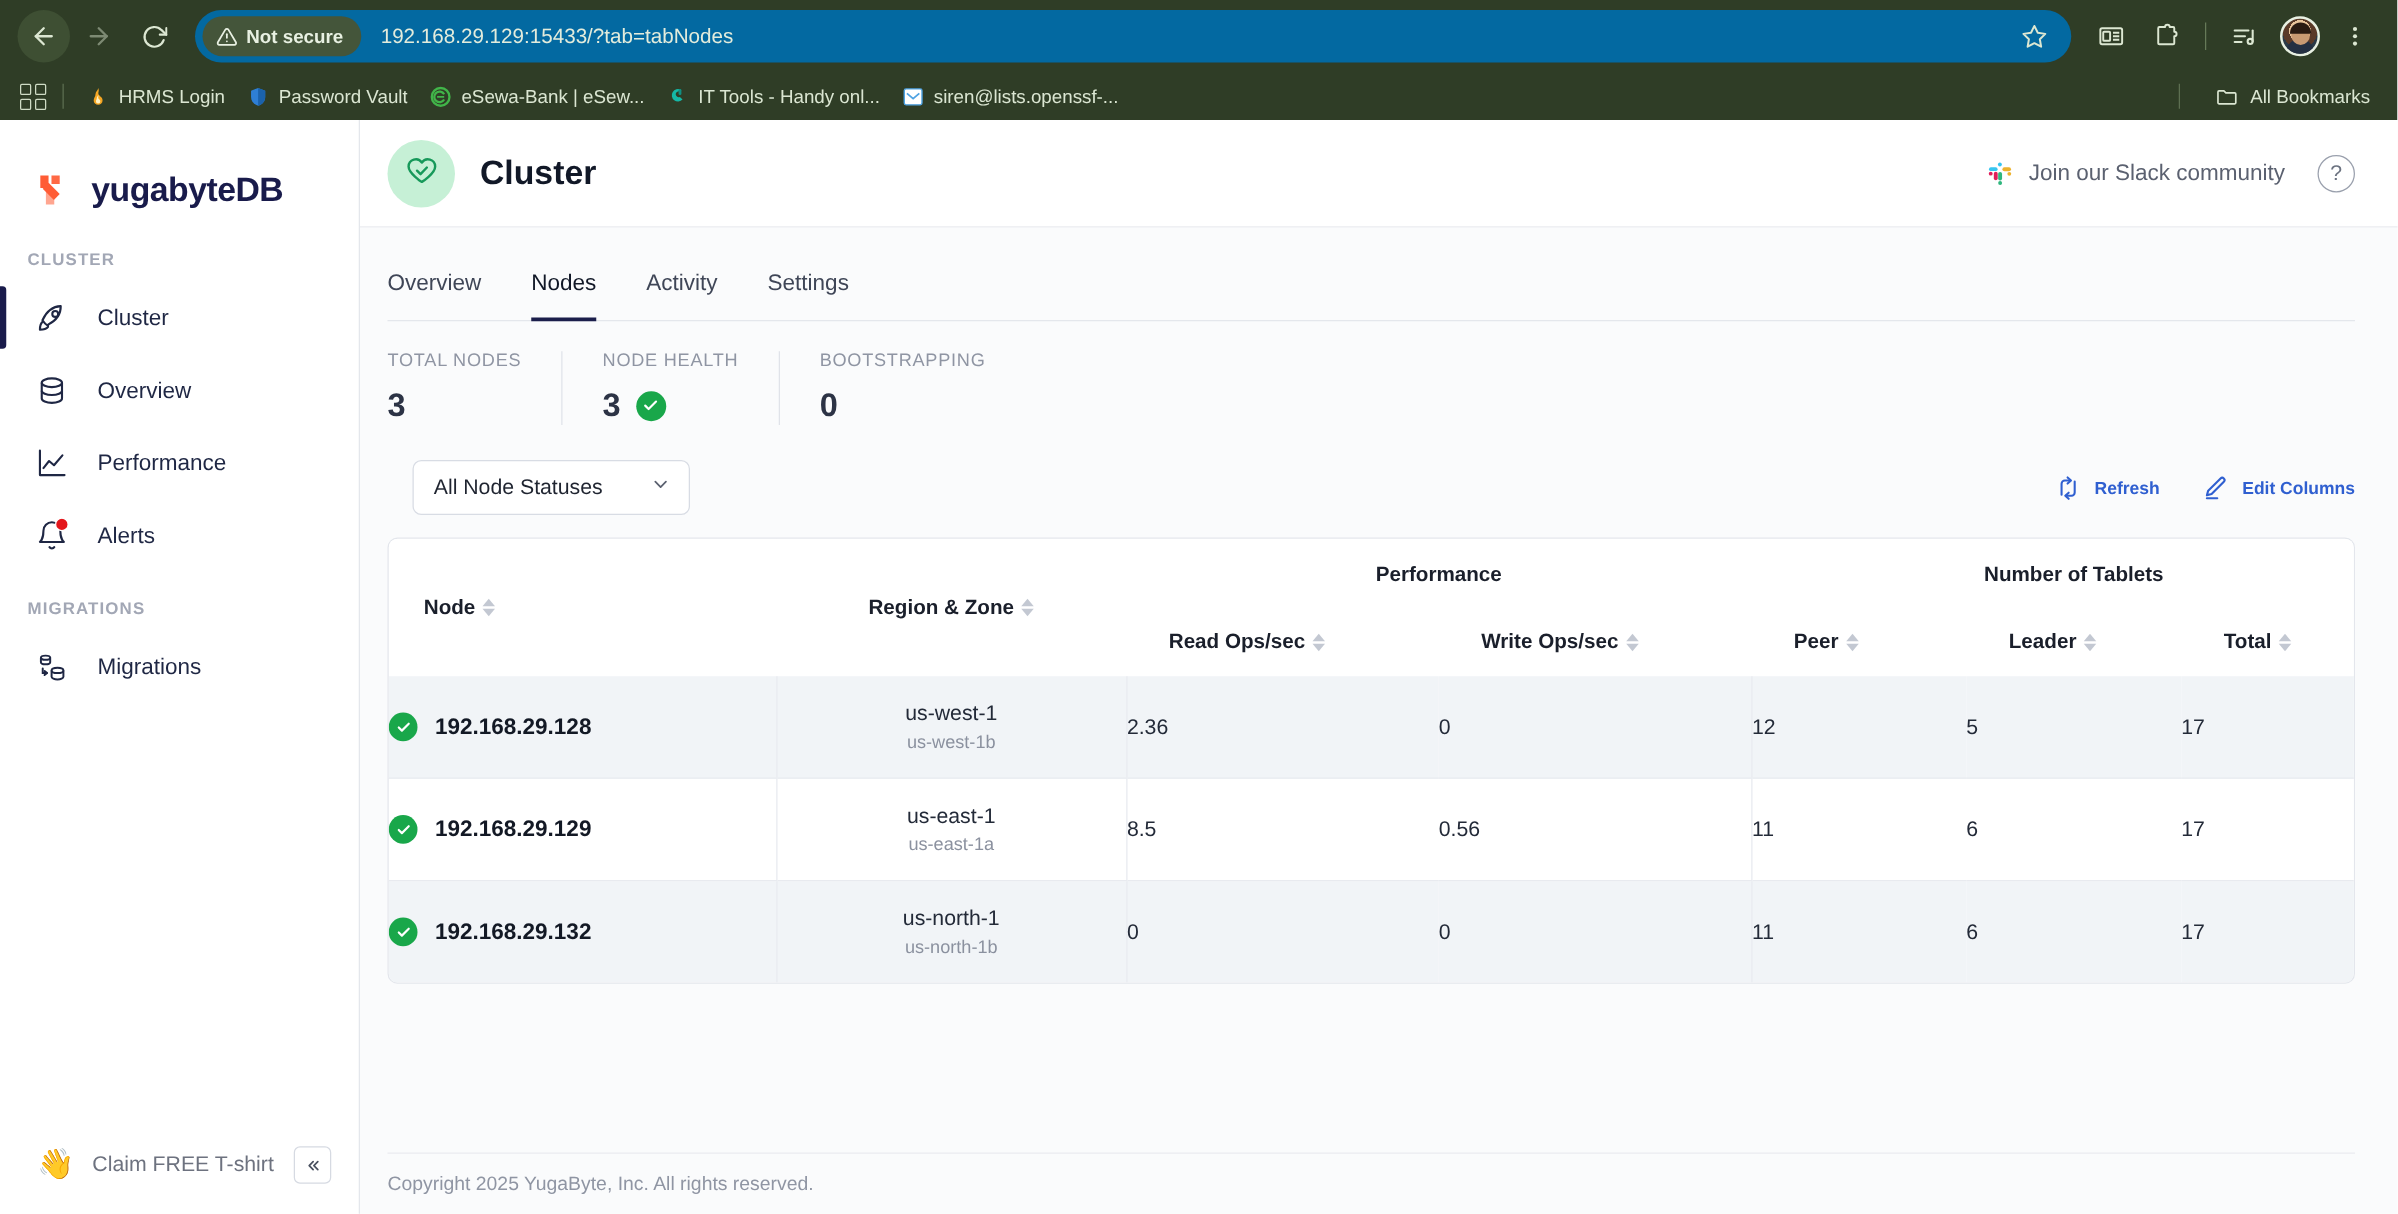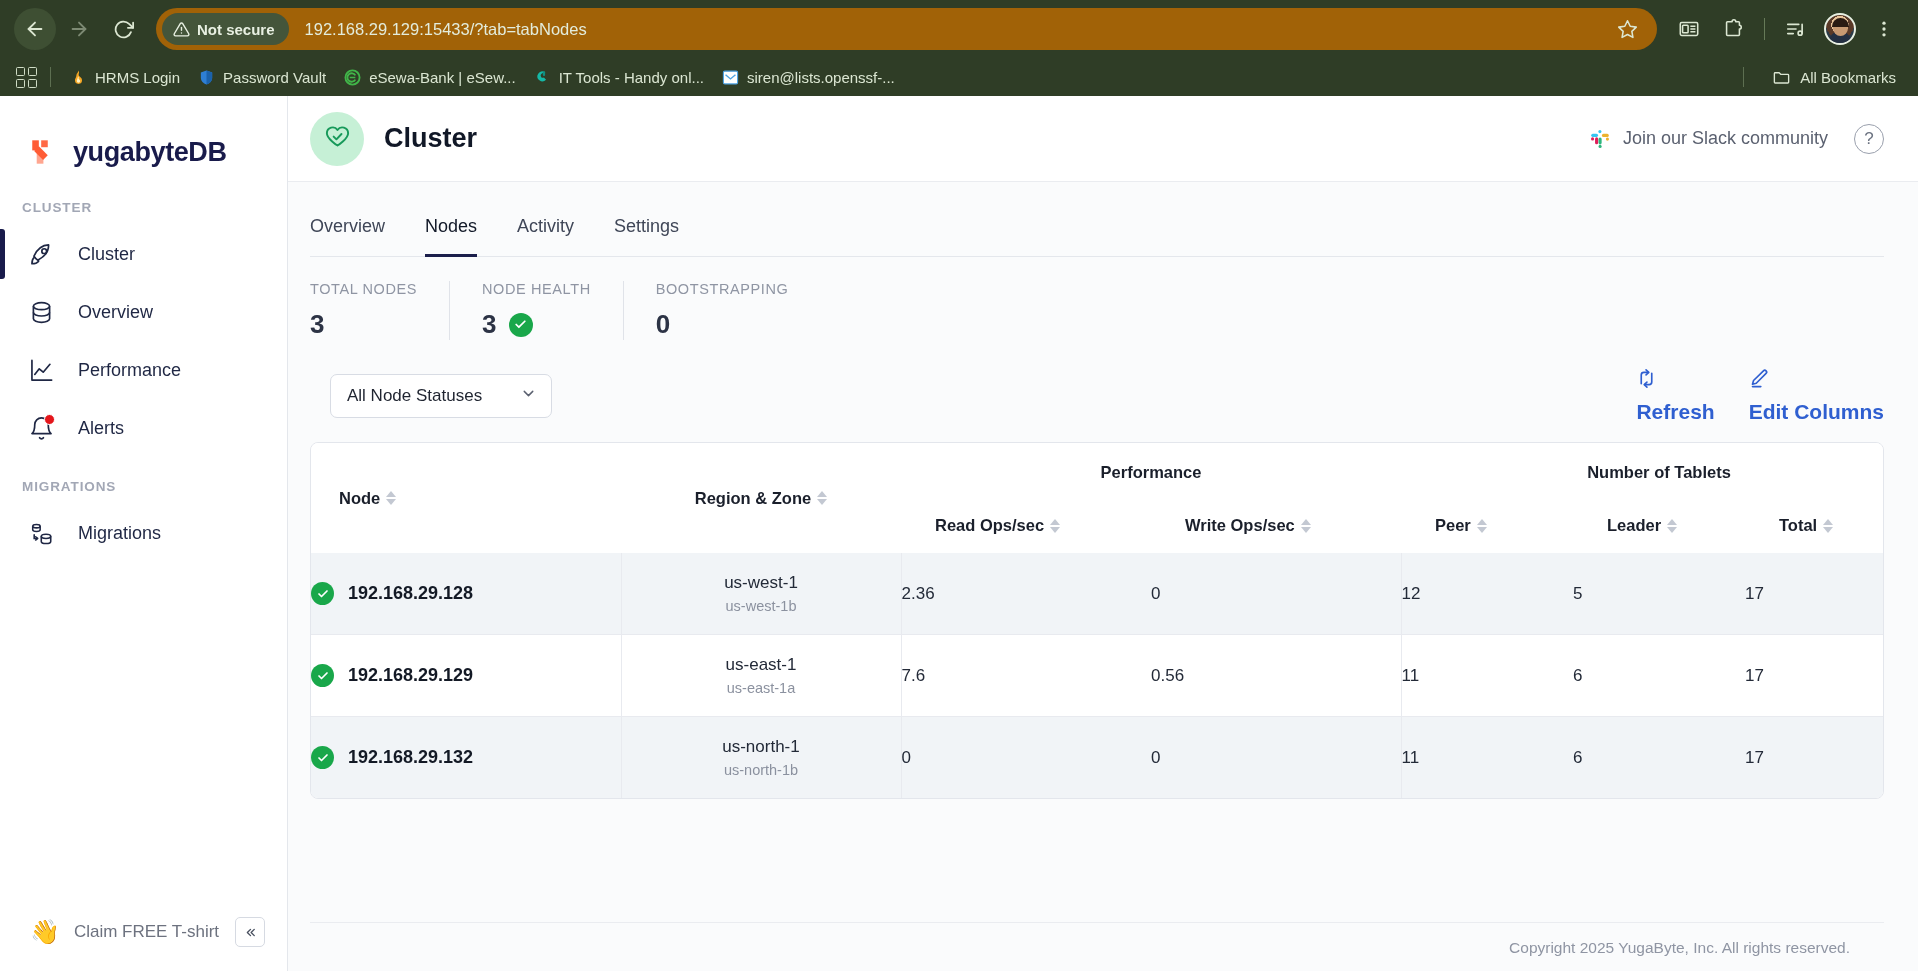--- a/index.html
+++ b/index.html
@@ -30,21 +30,21 @@
     display: flex; align-items: center; justify-content: center;
     flex: 0 0 auto;
   }
   .nav-btn.active-bg { background: #3e4f33; }
   .nav-btn svg { display: block; }
   .nav-btn.disabled svg { opacity: 0.45; }
 
   #omnibox {
     flex: 1 1 auto;
     height: 42px;
-    background: #a16207;
+    background: #0369a1;
     border-radius: 21px;
     display: flex;
     align-items: center;
     margin-left: 10px;
     margin-right: 10px;
     padding: 0 6px 0 6px;
     min-width: 0;
   }
   #not-secure-chip {
     display: flex; align-items: center; gap: 7px;
@@ -269,22 +269,22 @@
   #status-select {
     width: 222px; height: 44px;
     border: 1px solid #d8dce4; border-radius: 7px;
     background: #fff;
     display:flex; align-items:center; padding: 0 14px 0 16px;
     font-size: 17px; color:#1f2430;
   }
   #status-select .caret { margin-left: auto; color:#5b6170; }
   #toolbar-actions { margin-left:auto; display:flex; align-items:center; gap: 34px; }
   .action-btn {
-    display:flex; gap: 11px;
-    color:#2f5fd0; font-size: 21px; font-weight: bold; flex-direction: column;
+    display:flex; align-items:center; gap: 11px;
+    color:#2f5fd0; font-size: 14px; font-weight: bold;
   }
 
   
   #nodes-table-wrap {
     margin-top: 18px;
     border: 1px solid #e3e6ec;
     border-radius: 8px;
     overflow: hidden;
     background:#fff;
     flex: 0 0 auto;
@@ -335,21 +335,20 @@
   }
   .node-ip { font-size: 18px; font-weight: bold; color:#131925;text-align:right; }
   td.region-cell { text-align:center; }
   .region-name { font-size: 17px; color:#232a38; }
   .zone-name { font-size: 14.5px; color:#8b919f; margin-top: 5px; }
   td.num { padding-left: 34px; }
 
   #footer {
     margin-top: auto;
     border-top: 1px solid #eaecf0;
-    text-align: right;
     padding: 16px 34px 14px 0;
     color:#8f95a3; font-size: 15.5px;
     background: #fafbfc;
     flex: 0 0 auto;
   }
 </style>
 </head>
 <body>
 
 <div id="browser-chrome">
@@ -790,21 +789,21 @@
                         <polyline points="20 6 9 17 4 12"></polyline>
                       </svg>
                   </span>
                   <span class="node-ip">192.168.29.129</span>
                 </div>
               </td>
               <td class="region-cell bordl">
                 <div class="region-name">us-east-1</div>
                 <div class="zone-name">us-east-1a</div>
               </td>
-              <td class="num bordl">7.6</td>
+              <td class="num bordl">8.5</td>
               <td class="num">0.56</td>
               <td class="num bordl">11</td>
               <td class="num">6</td>
               <td class="num">17</td>
             </tr>
 
             <tr class="odd">
               <td class="node-cell">
                 <div class="node-inner">
                   <span class="status-dot">

